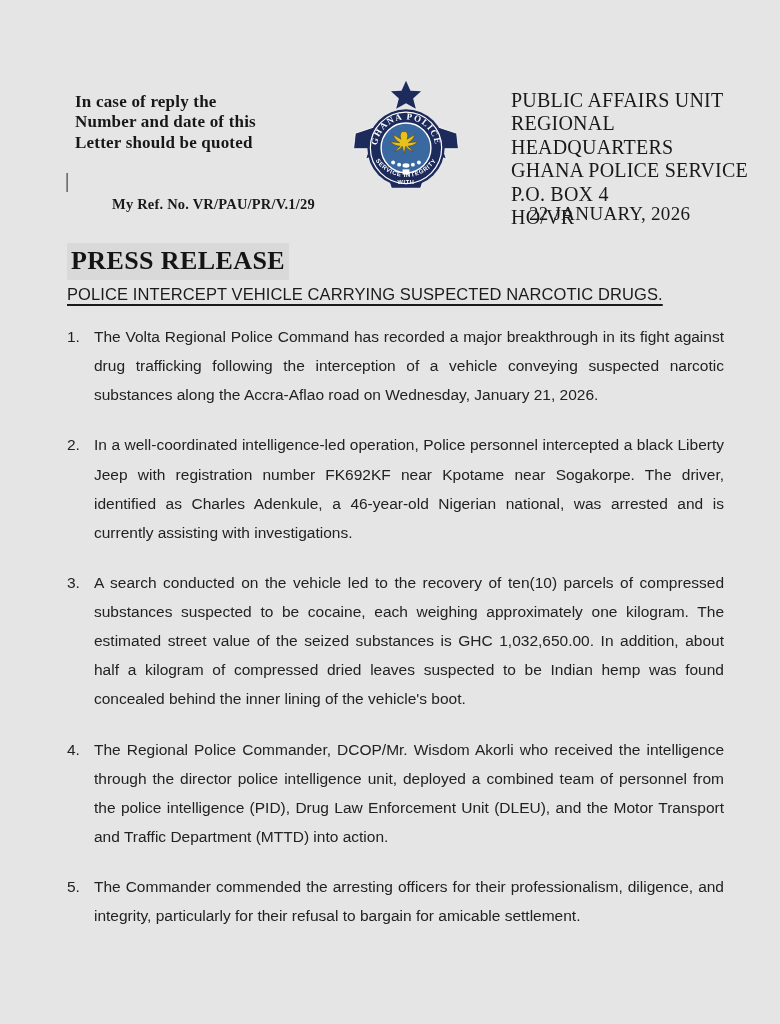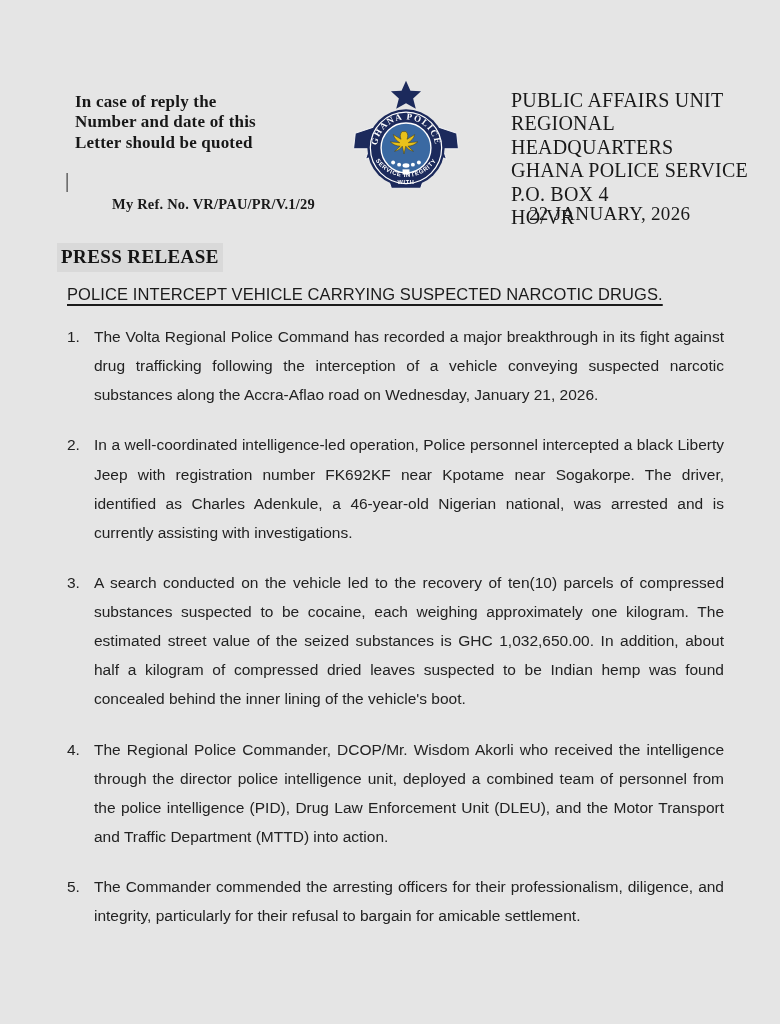--- a/index.html
+++ b/index.html
@@ -43,23 +43,23 @@
   .date-line {
     position: absolute; left: 529px; top: 203px;
     font-size: 19px; color: #191919; letter-spacing: 0.3px;
   }
 
   
   .crest { position: absolute; left: 350px; top: 80px; width: 112px; height: 122px; }
 
   
   .press-release {
-    position: absolute; left: 57px; top: 243px;
+    position: absolute; left: 67px; top: 243px;
     font-family: "Liberation Serif", serif;
-    font-weight: bold; font-size: 19px; color: #141414;
+    font-weight: bold; font-size: 26px; color: #141414;
     background: #d9d9d9;
     padding: 3px 4px 4px 4px;
     letter-spacing: 0.4px;
   }
 
   
   .headline {
     position: absolute; left: 67px; top: 285px;
     font-family: "Liberation Sans", sans-serif;
     font-weight: normal; font-size: 16.5px; color: #1b1b1b;

